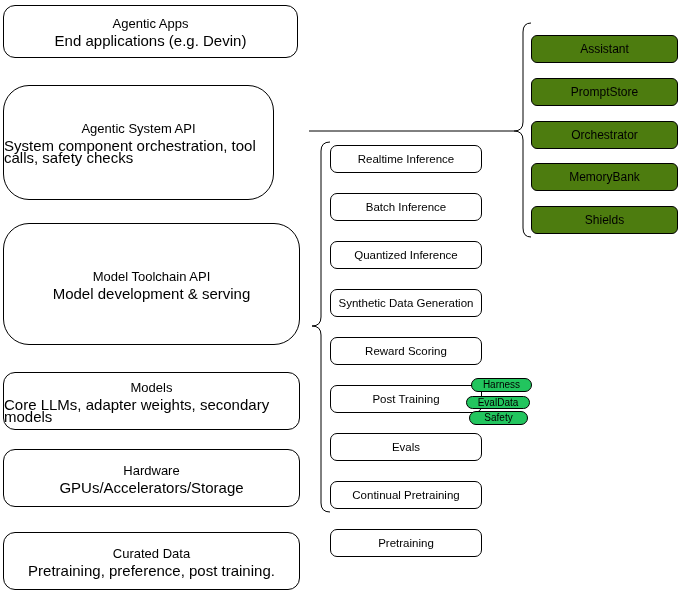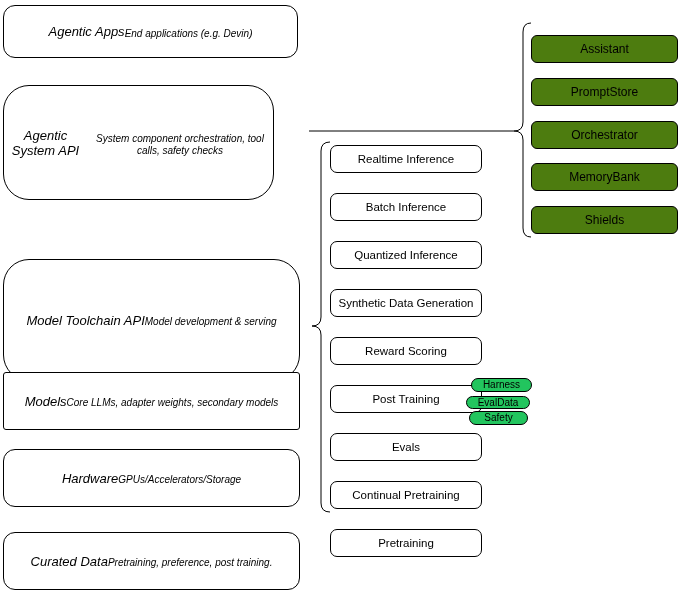--- a/index.html
+++ b/index.html
@@ -5,28 +5,28 @@
   * { margin:0; padding:0; box-sizing:border-box; }
   html,body { width:682px; height:591px; background:#ffffff; overflow:hidden;
               font-family:"Liberation Sans", sans-serif; color:#000; }
   #canvas { position:relative; width:682px; height:591px; background:#fff; }
 
   
   #overlay { position:absolute; left:0; top:0; width:682px; height:591px; z-index:1; }
 
   
   .big-node { position:absolute; left:3px; background:#fff; border:1px solid #000;
-              display:flex; flex-direction:row; align-items:center; justify-content:center;
-              text-align:center; z-index:2;font-style:italic; }
+              display:flex; flex-direction:column; align-items:center; justify-content:center;
+              text-align:left; z-index:2; }
   .big-node .title { font-size:13px; line-height:15px; }
-  .big-node .subtitle { font-size:10px; line-height:12px; margin-top:4px; }
+  .big-node .subtitle { font-size:15px; line-height:12px; margin-top:4px; }
   #node-agentic-apps       { top:5px;   width:295px; height:53px;  border-radius:12px; }
   #node-agentic-system-api { top:85px;  width:271px; height:115px; border-radius:26px; }
-  #node-model-toolchain    { top:223px; width:297px; height:122px; border-radius:26px;margin-top:36px; }
-  #node-models             { top:372px; width:297px; height:58px;  border-radius:3px; }
+  #node-model-toolchain    { top:223px; width:297px; height:122px; border-radius:26px; }
+  #node-models             { top:372px; width:297px; height:58px;  border-radius:12px; }
   #node-hardware           { top:449px; width:297px; height:58px;  border-radius:12px; }
   #node-curated-data       { top:532px; width:297px; height:58px;  border-radius:12px; }
 
   
   #toolchain-col { position:absolute; left:330px; top:145px; width:152px;
                    display:flex; flex-direction:column; gap:20px; z-index:2; }
   #toolchain-col .small-node { width:152px; height:28px; border:1px solid #000; border-radius:7px;
                    background:#fff; display:flex; align-items:center; justify-content:center;
                    font-size:11.5px; text-align:center; }
 

